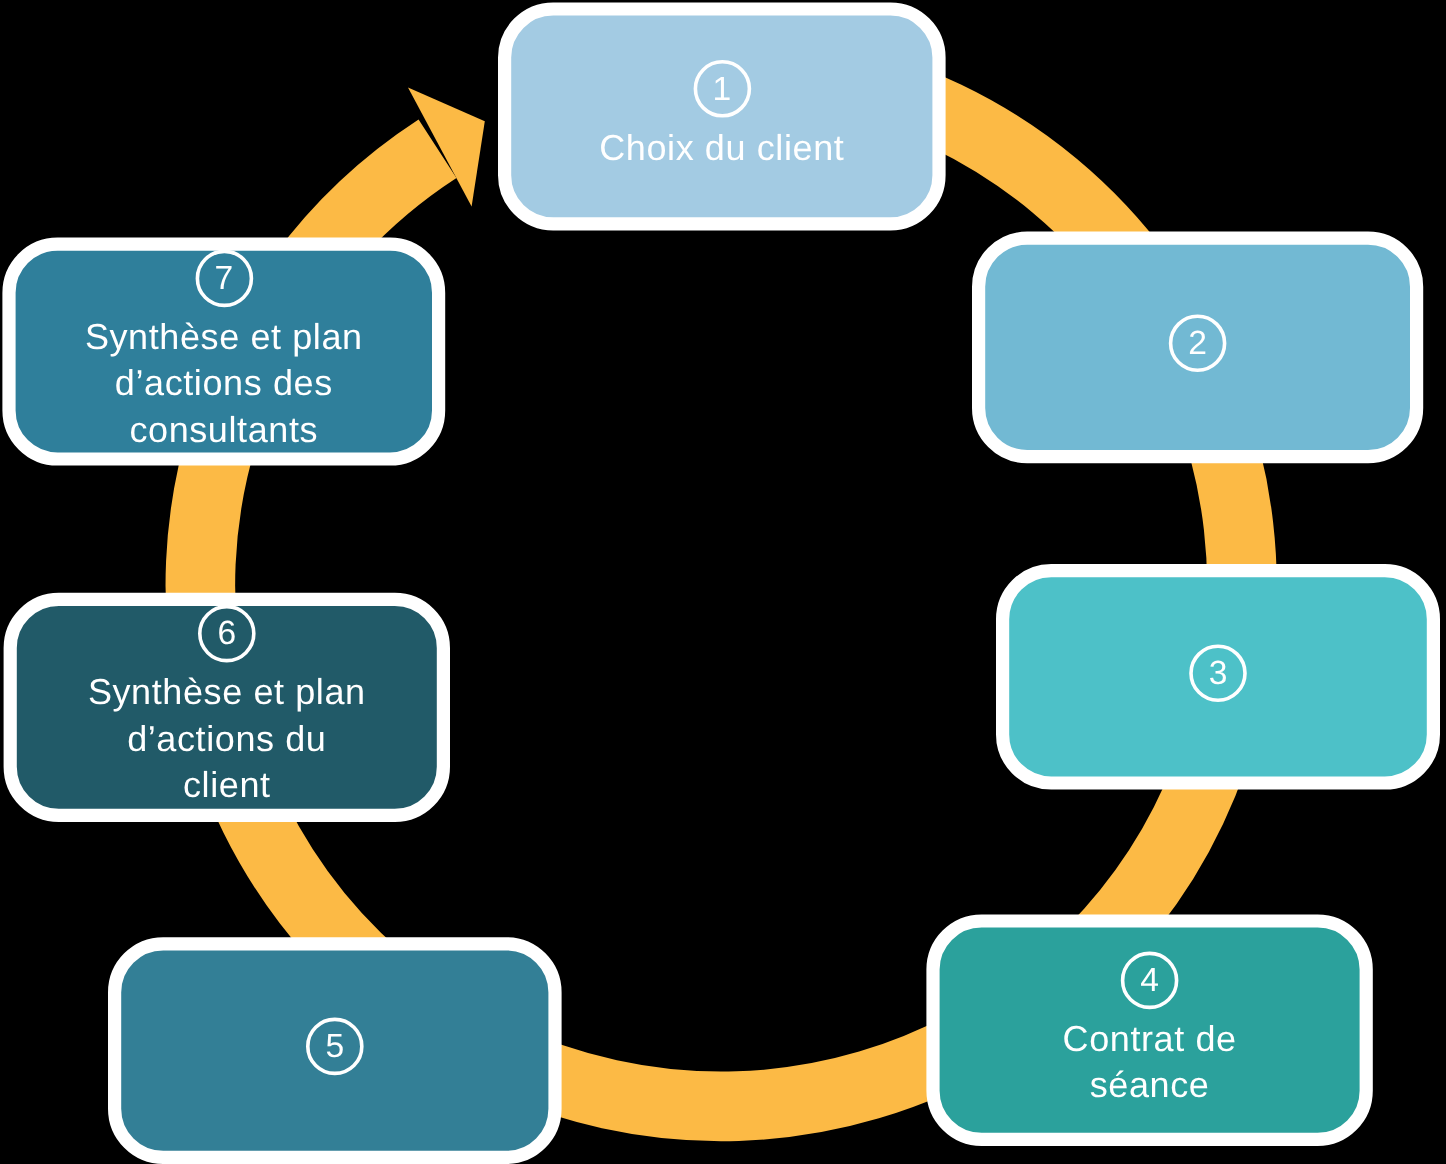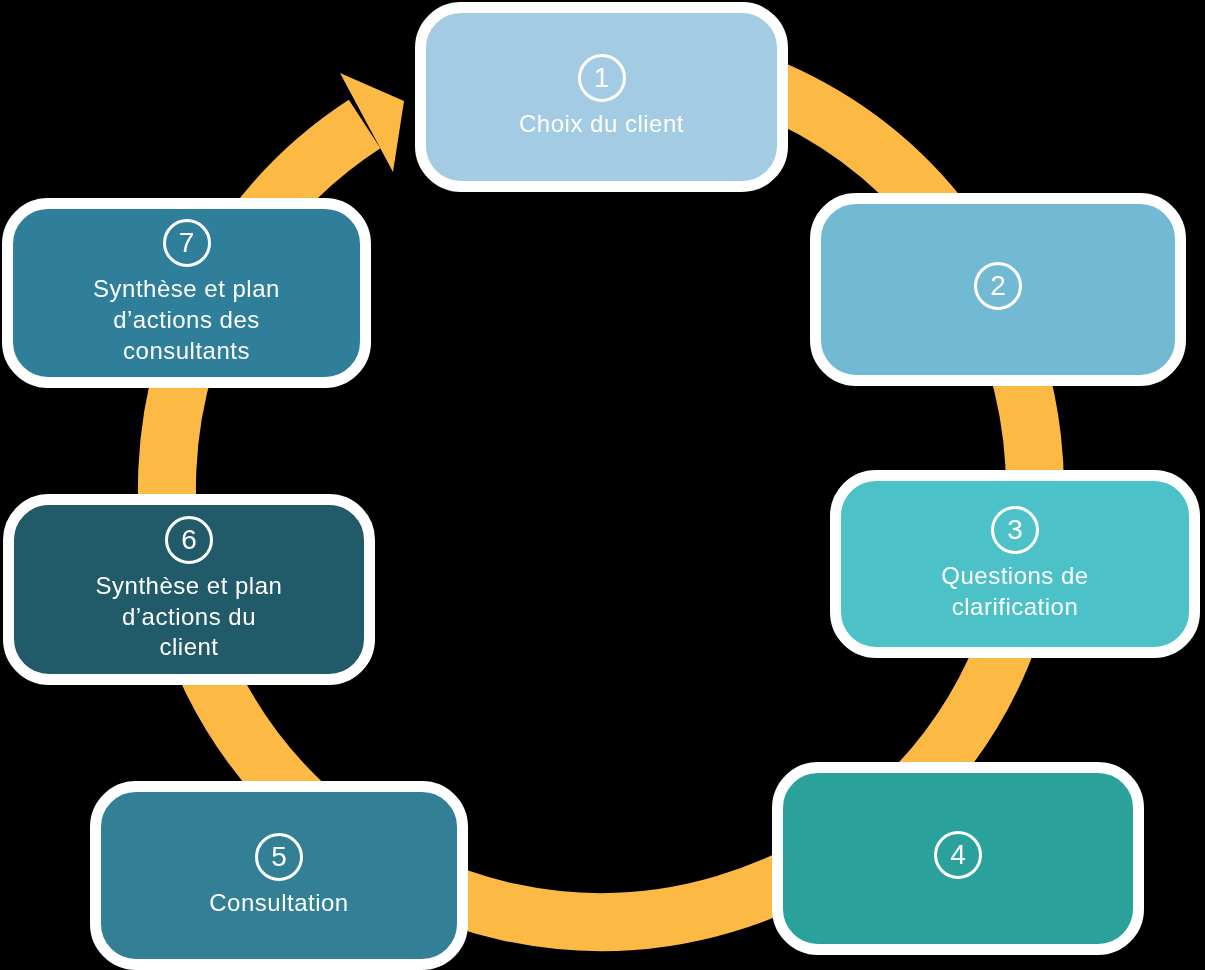--- a/index.html
+++ b/index.html
@@ -42,21 +42,21 @@
     border-radius: 50%;
     display: flex;
     align-items: center;
     justify-content: center;
     font-size: 28px;
     line-height: 1;
     margin-bottom: 7px;
     flex: 0 0 auto;
   }
   .step-label {
-    font-size: 24px;
+    font-size: 30px;
     line-height: 1.28;
     letter-spacing: 0.5px;
     white-space: pre-line;
   }
   
   .b1 { left: 415px; top: 2px;   width: 373px; height: 190px; }
   .b2 { left: 810px; top: 193px; width: 376px; height: 193px; }
   .b3 { left: 830px; top: 470px; width: 370px; height: 188px; }
   .b4 { left: 772px; top: 762px; width: 372px; height: 193px; }
   .b5 { left: 90px;  top: 781px; width: 378px; height: 189px; }
@@ -77,31 +77,30 @@
     <div class="num-circle">1</div>
     <div class="step-label">Choix du client</div>
   </div>
 
   <div class="step-box b2" style="background: rgb(114, 185, 211);">
     <div class="num-circle">2</div>
   </div>
 
   <div class="step-box b3" style="background: rgb(77, 193, 200);">
     <div class="num-circle">3</div>
-    <div class="step-label">Questions de
-clarification</div>
   </div>
 
   <div class="step-box b4" style="background: rgb(43, 161, 156);">
     <div class="num-circle">4</div>
+    <div class="step-label">Contrat de
+séance</div>
   </div>
 
   <div class="step-box b5" style="background: rgb(51, 127, 150);">
     <div class="num-circle">5</div>
-    <div class="step-label">Consultation</div>
   </div>
 
   <div class="step-box b6" style="background: rgb(33, 90, 104);">
     <div class="num-circle">6</div>
     <div class="step-label">Synthèse et plan
 d’actions du
 client</div>
   </div>
 
   <div class="step-box b7" style="background: rgb(47, 127, 155);">

